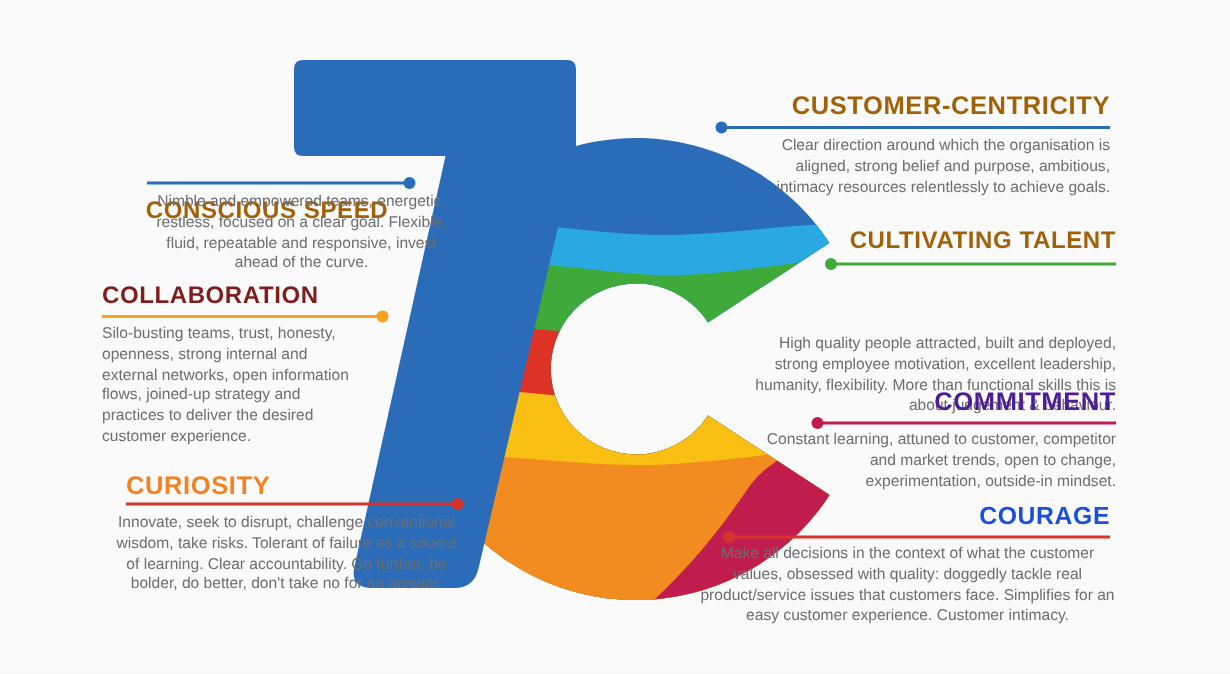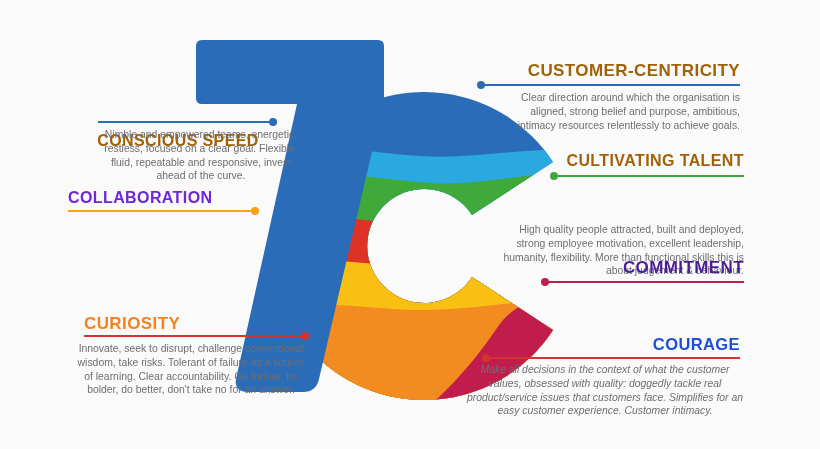--- a/index.html
+++ b/index.html
@@ -9,21 +9,21 @@
   }
   .art{position:absolute;left:0;top:0;}
   .hd{position:absolute;margin:0;font-weight:bold;letter-spacing:.4px;white-space:nowrap;}
   .desc{position:absolute;margin:0;font-size:10.4px;line-height:1.33;color:#6d6e71;}
   .rule{position:absolute;height:2px;}
   .rule .dot{position:absolute;width:8px;height:8px;border-radius:50%;top:-3px;}
   .dot-right{right:-7px;}
   .dot-left{left:-7px;}
   
   .t-blue{color:#a16207;}   .b-blue{background:#2a6cb8;}
-  .t-yellow{color:#6d28d9;} .b-yellow{background:#f9a11b;}
+  .t-yellow{color:#7f1d1d;} .b-yellow{background:#f9a11b;}
   .t-orange{color:#f58220;}
   .t-green{color:#a16207;}  .b-green{background:#3faa3a;}
   .t-crimson{color:#4c1d95;}.b-crimson{background:#c01d4e;}
   .t-red{color:#1d4ed8;}    .b-red{background:#d6332c;}
   .ta-c{text-align:center;} .ta-l{text-align:left;} .ta-r{text-align:right;}
 </style>
 </head>
 <body>
 
 <div class="stage">
@@ -49,20 +49,21 @@
   <h2 class="hd t-blue ta-c" style="left:86px;top:100px;width:184px;font-size:16px;margin-top:32px;">CONSCIOUS SPEED</h2>
   <div class="rule b-blue" style="left:98px;top:121px;width:172px;">
     <span class="dot b-blue dot-right"></span>
   </div>
   <p class="desc ta-c" style="left:78px;top:128px;width:196px;margin-left:25px;">Nimble and empowered teams, energetic, restless, focused on a clear goal. Flexible, fluid, repeatable and responsive, invest ahead of the curve.</p>
 
   <h2 class="hd t-yellow ta-l" style="left:68px;top:189px;width:190px;font-size:16px;">COLLABORATION</h2>
   <div class="rule b-yellow" style="left:68px;top:210px;width:184px;">
     <span class="dot b-yellow dot-right"></span>
   </div>
+  <p class="desc ta-l" style="left:68px;top:216px;width:176px;">Silo-busting teams, trust, honesty, openness, strong internal and external networks, open information flows, joined-up strategy and practices to deliver the desired customer experience.</p>
 
   <h2 class="hd t-orange ta-l" style="left:84px;top:314px;width:200px;font-size:17px;">CURIOSITY</h2>
   <div class="rule b-red" style="left:84px;top:335px;width:218px;">
     <span class="dot b-red dot-right"></span>
   </div>
   <p class="desc ta-c" style="left:72px;top:342px;width:238px;">Innovate, seek to disrupt, challenge conventional wisdom, take risks. Tolerant of failure as a source of learning. Clear accountability. Go further, be bolder, do better, don't take no for an answer.</p>
 
   <h2 class="hd t-blue ta-r" style="left:498px;top:61px;width:242px;font-size:17px;">CUSTOMER-CENTRICITY</h2>
   <div class="rule b-blue" style="left:484px;top:84px;width:256px;">
     <span class="dot b-blue dot-left"></span>
@@ -72,20 +73,21 @@
   <h2 class="hd t-green ta-r" style="left:500px;top:152px;width:244px;font-size:16px;">CULTIVATING TALENT</h2>
   <div class="rule b-green" style="left:557px;top:175px;width:187px;">
     <span class="dot b-green dot-left"></span>
   </div>
   <p class="desc ta-r" style="left:488px;top:176px;width:256px;margin-top:47px;">High quality people attracted, built and deployed, strong employee motivation, excellent leadership, humanity, flexibility. More than functional skills this is about judgement &amp; behaviour.</p>
 
   <h2 class="hd t-crimson ta-r" style="left:500px;top:258px;width:244px;font-size:17px;">COMMITMENT</h2>
   <div class="rule b-crimson" style="left:548px;top:281px;width:196px;">
     <span class="dot b-crimson dot-left"></span>
   </div>
+  <p class="desc ta-r" style="left:508px;top:287px;width:236px;">Constant learning, attuned to customer, competitor and market trends, open to change, experimentation, outside-in mindset.</p>
 
   <h2 class="hd t-red ta-r" style="left:500px;top:335px;width:240px;font-size:16.5px;">COURAGE</h2>
   <div class="rule b-red" style="left:489px;top:357px;width:251px;">
     <span class="dot b-red dot-left"></span>
   </div>
-  <p class="desc ta-c" style="left:466px;top:363px;width:278px;font-style:italic;">Make all decisions in the context of what the customer values, obsessed with quality: doggedly tackle real product/service issues that customers face. Simplifies for an easy customer experience. Customer intimacy.</p>
+  <p class="desc ta-c" style="left:466px;top:363px;width:278px;">Make all decisions in the context of what the customer values, obsessed with quality: doggedly tackle real product/service issues that customers face. Simplifies for an easy customer experience. Customer intimacy.</p>
 
 </div>
 
 </body></html>

